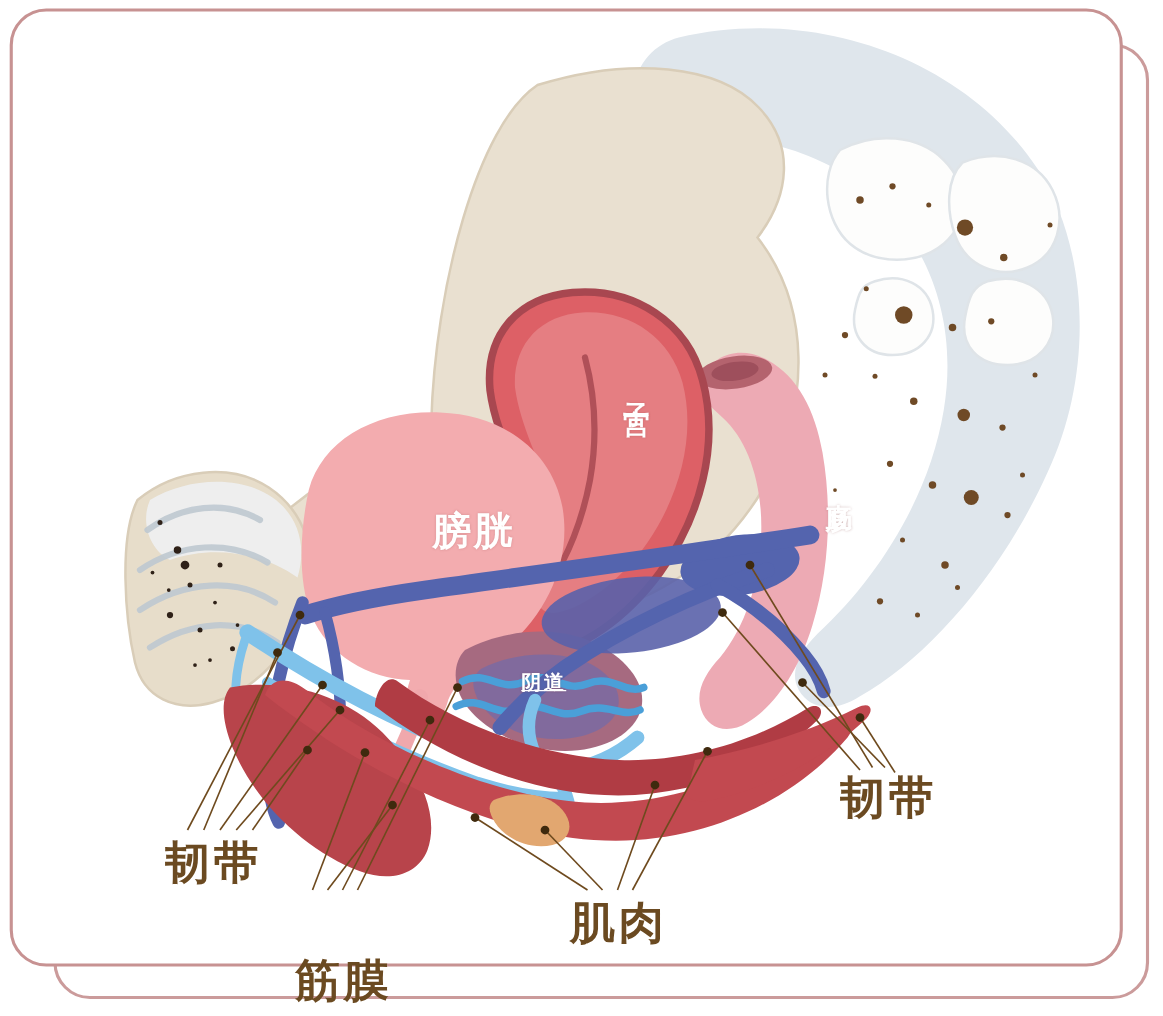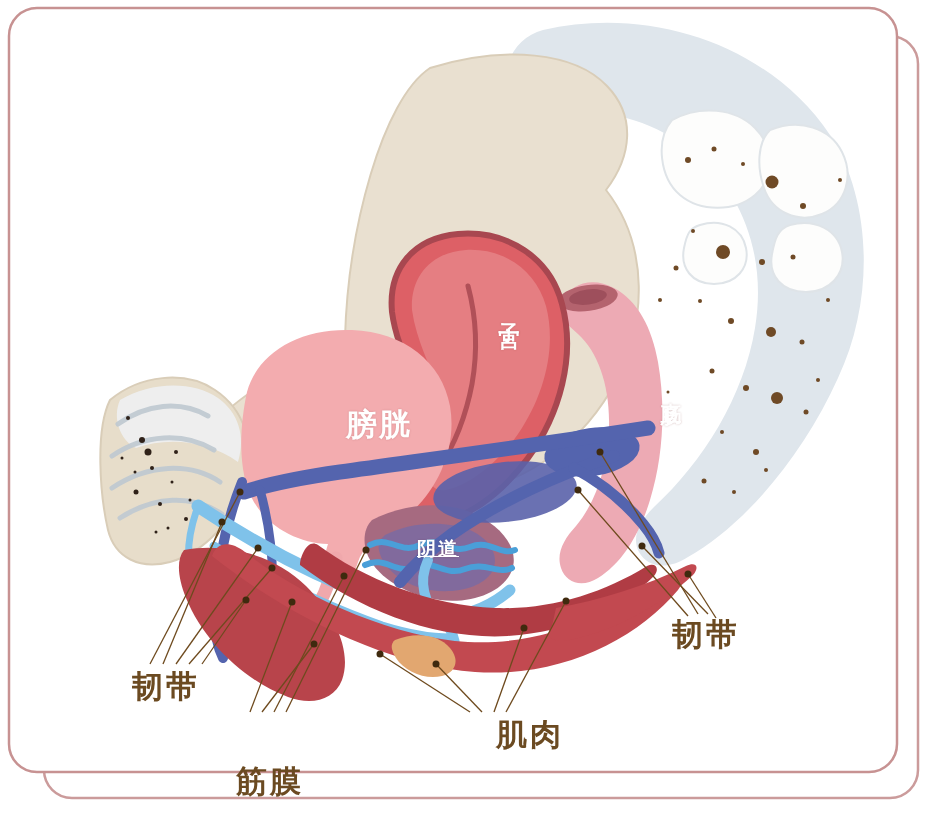--- a/index.html
+++ b/index.html
@@ -10,30 +10,30 @@
   }
   .stage{position:absolute;left:0;top:0;width:930px;height:813px;}
   svg{position:absolute;left:0;top:0;display:block;}
   .organ-label{
     position:absolute;color:#ffffff;font-weight:600;
     letter-spacing:2px;text-shadow:0 0 2px rgba(120,40,40,.25);
     white-space:nowrap;
   }
   .vertical{writing-mode:vertical-rl;text-orientation:upright;letter-spacing:4px;}
   .anno-label{
-    position:absolute;color:#6b4a21;font-weight:700;font-size:31px;
+    position:absolute;color:#6b4a21;font-weight:700;font-size:36px;
     letter-spacing:3px;white-space:nowrap;
   }
   #bladder-label{left:314px;top:404px;font-size:31px;margin-left:32px;}
   #uterus-label{left:495px;top:306px;font-size:21px;}
   #rectum-label{left:657px;top:386px;font-size:21px;}
-  #vagina-label{left:417px;top:536px;font-size:19px;text-decoration:underline;}
+  #vagina-label{left:417px;top:536px;font-size:16px;text-decoration:underline;}
   #lig-left-label{left:132px;top:666px;}
   #fascia-label{left:236px;top:714px;margin-top:47px;}
-  #muscle-label{left:456px;top:714px;margin-left:40px;}
+  #muscle-label{left:456px;top:714px;}
   #lig-right-label{left:672px;top:614px;}
   .leader{stroke:#6e4a1e;stroke-width:1.3;}
   .anchor-dot{fill:#3f2a0e;}
 </style>
 </head>
 <body>
 
 <div class="stage">
 
 <svg width="930" height="813" viewBox="0 0 930 813" aria-hidden="true">

